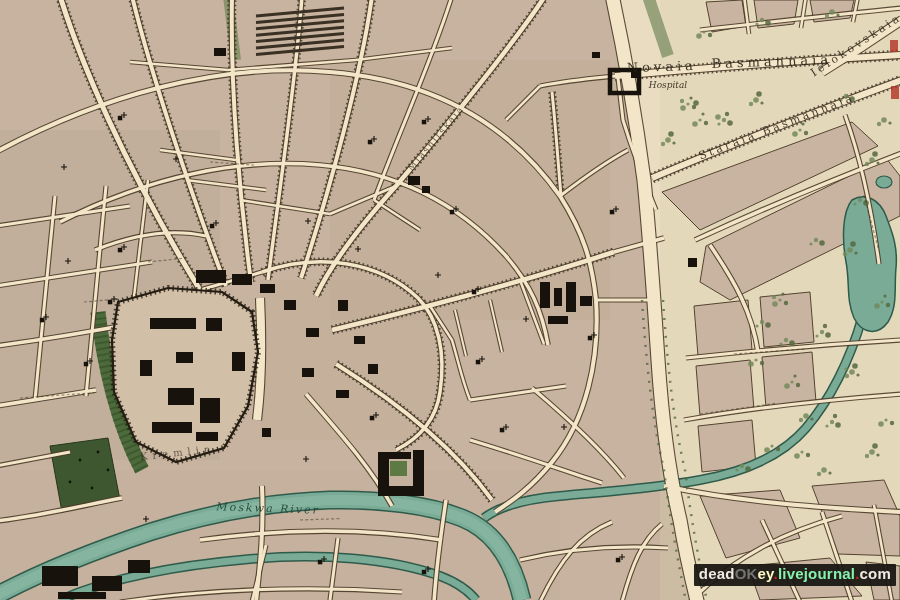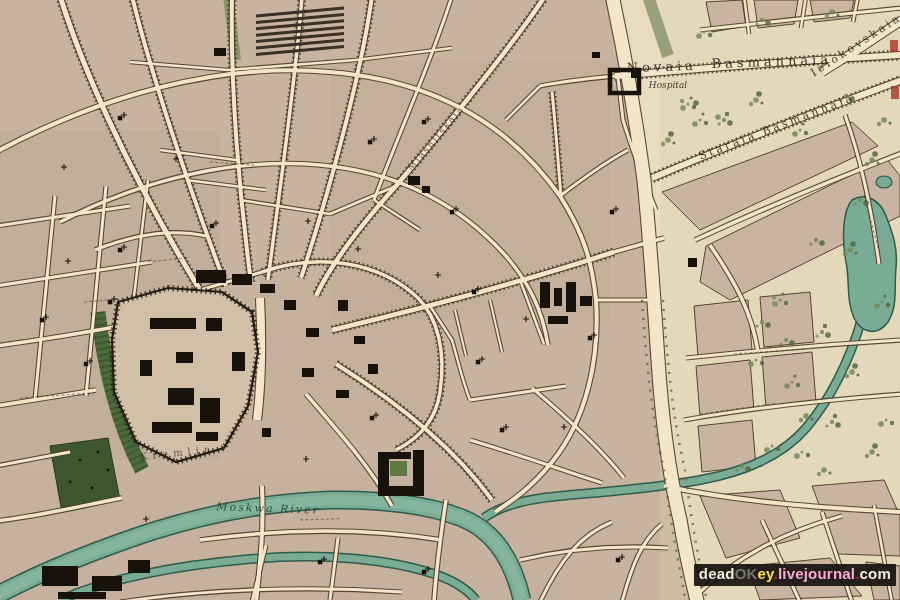--- a/index.html
+++ b/index.html
@@ -478,14 +478,14 @@
         <text x="0" y="0" transform="translate(662,71) rotate(-2)" text-anchor="middle" class="street-lg">Novaia</text>
         <text x="0" y="0" transform="translate(772,66) rotate(-2)" text-anchor="middle" class="street-lg">Basmannaia</text>
         <text x="0" y="0" transform="translate(668,88) rotate(0)" text-anchor="middle" class="small-italic">Hospital</text>
         <text x="0" y="0" transform="translate(778,130) rotate(-21)" text-anchor="middle" class="street-md">Staraia Basmannaia</text>
         <text x="0" y="0" transform="translate(858,48) rotate(-33)" text-anchor="middle" class="street-md">Ielokovskaia</text>
         <text x="0" y="0" transform="translate(438,140) rotate(-50)" text-anchor="middle" class="street-sm">Miasnitskaia</text>
         <text x="0" y="0" transform="translate(268,512) rotate(2)" text-anchor="middle" class="river">Moskwa  River</text>
         <text x="0" y="0" transform="translate(178,456) rotate(-6)" text-anchor="middle" class="area">Kremlin</text>
       </g>
     </svg>
-  <div class="wm"><span style="color: rgb(240, 235, 226); text-align: right;">dead</span><span style="color: #737373;">OK</span><span style="color: #fde047;">ey</span><span style="color: rgb(195, 37, 26);">.</span><span style="color: #f9a8d4;">livejournal</span><span style="color: rgb(195, 37, 26);">.</span><span style="color: rgb(240, 235, 226); text-align: center;">com</span></div>
+  <div class="wm"><span style="color: rgb(240, 235, 226); text-align: right;">dead</span><span style="color: #737373;">OK</span><span style="color: #fef9c3;">ey</span><span style="color: rgb(195, 37, 26);">.</span><span style="color: #86efac;">livejournal</span><span style="color: rgb(195, 37, 26);">.</span><span style="color: rgb(240, 235, 226); text-align: center;">com</span></div>
 </div>
 
 </body></html>

